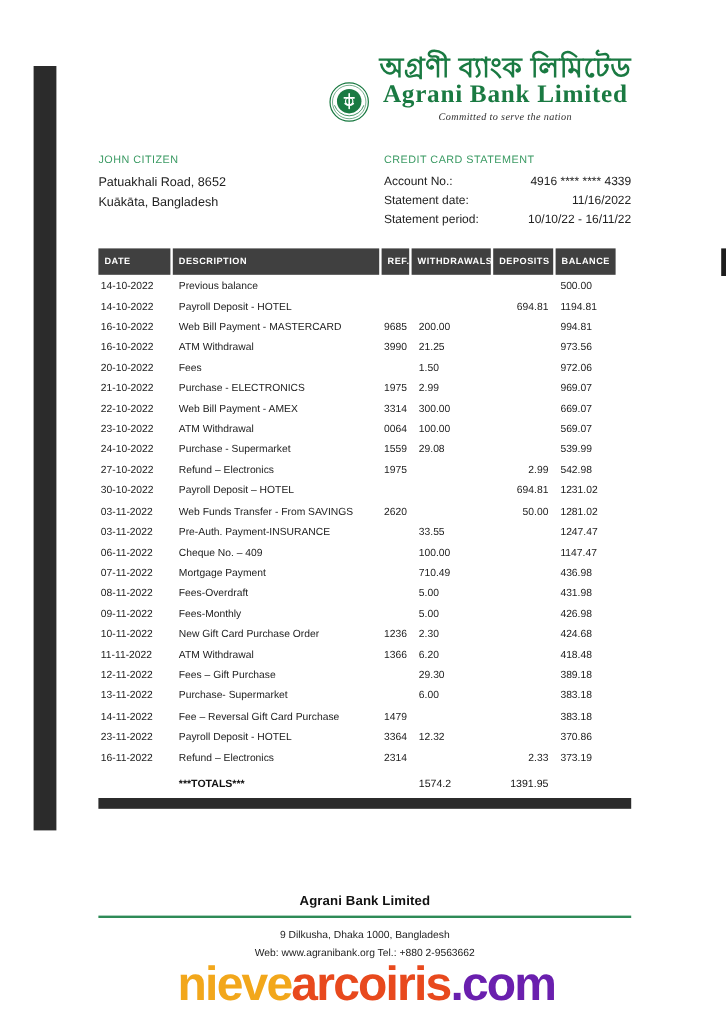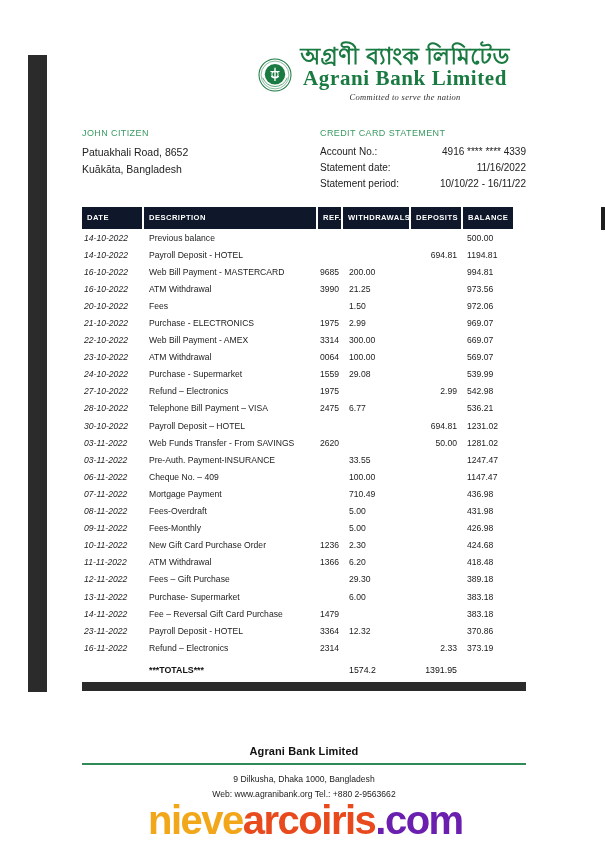--- a/index.html
+++ b/index.html
@@ -42,24 +42,24 @@
     position: absolute;
     left: 82px;
     top: 0;
     width: 444px;
     height: 858px;
   }
 
   
   .masthead {
     position: absolute;
-    right: 16px;
+    right: 0px;
     top: 44px;
     display: flex;
-    align-items: center;
+    align-items: flex-end;
     gap: 8px;
   }
   .logo-emblem {
     width: 34px;
     height: 34px;
     margin-top: 4px;
     flex: 0 0 auto;
   }
   .masthead-text {
     display: flex;
@@ -140,21 +140,21 @@
     position: absolute;
     top: 207px;
     left: 0;
     width: 444px;
   }
   .thead {
     display: flex;
     gap: 2px;
   }
   .thead .th {
-    background: #0f172a;
+    background: #404040;
     color: #ffffff;
     font-size: 7.6px;
     font-weight: bold;
     letter-spacing: 0.45px;
     height: 22px;
     line-height: 22px;
     padding: 0 5px;
     box-sizing: border-box;
     overflow: hidden;
     white-space: nowrap;
@@ -173,21 +173,21 @@
     align-items: center;
   }
   .trow .td {
     font-size: 8.6px;
     color: #1c1c1c;
     box-sizing: border-box;
     padding: 0 5px;
     white-space: nowrap;
     overflow: hidden;
   }
-  .td.c-date { padding-left: 2px; font-style: italic; }
+  .td.c-date { padding-left: 2px; }
   .td.c-desc { padding-left: 5px; }
   .td.c-ref  { text-align: left; padding-left: 2px; }
   .td.c-wdr  { text-align: left; padding-left: 6px; }
   .td.c-dep  { text-align: right; padding-right: 4px; }
   .td.c-bal  { text-align: left; padding-left: 4px; }
 
   .totals-row {
     display: flex;
     gap: 2px;
     height: 22px;
@@ -394,28 +394,20 @@
           </div>
           <div class="trow">
             <div class="td c-date">27-10-2022</div>
             <div class="td c-desc">Refund – Electronics</div>
             <div class="td c-ref">1975</div>
             <div class="td c-wdr"></div>
             <div class="td c-dep">2.99</div>
             <div class="td c-bal">542.98</div>
           </div>
           <div class="trow">
-            <div class="td c-date">28-10-2022</div>
-            <div class="td c-desc">Telephone Bill Payment – VISA</div>
-            <div class="td c-ref">2475</div>
-            <div class="td c-wdr">6.77</div>
-            <div class="td c-dep"></div>
-            <div class="td c-bal">536.21</div>
-          </div>
-          <div class="trow">
             <div class="td c-date">30-10-2022</div>
             <div class="td c-desc">Payroll Deposit – HOTEL</div>
             <div class="td c-ref"></div>
             <div class="td c-wdr"></div>
             <div class="td c-dep">694.81</div>
             <div class="td c-bal">1231.02</div>
           </div>
           <div class="trow">
             <div class="td c-date">03-11-2022</div>
             <div class="td c-desc">Web Funds Transfer - From SAVINGS</div>

